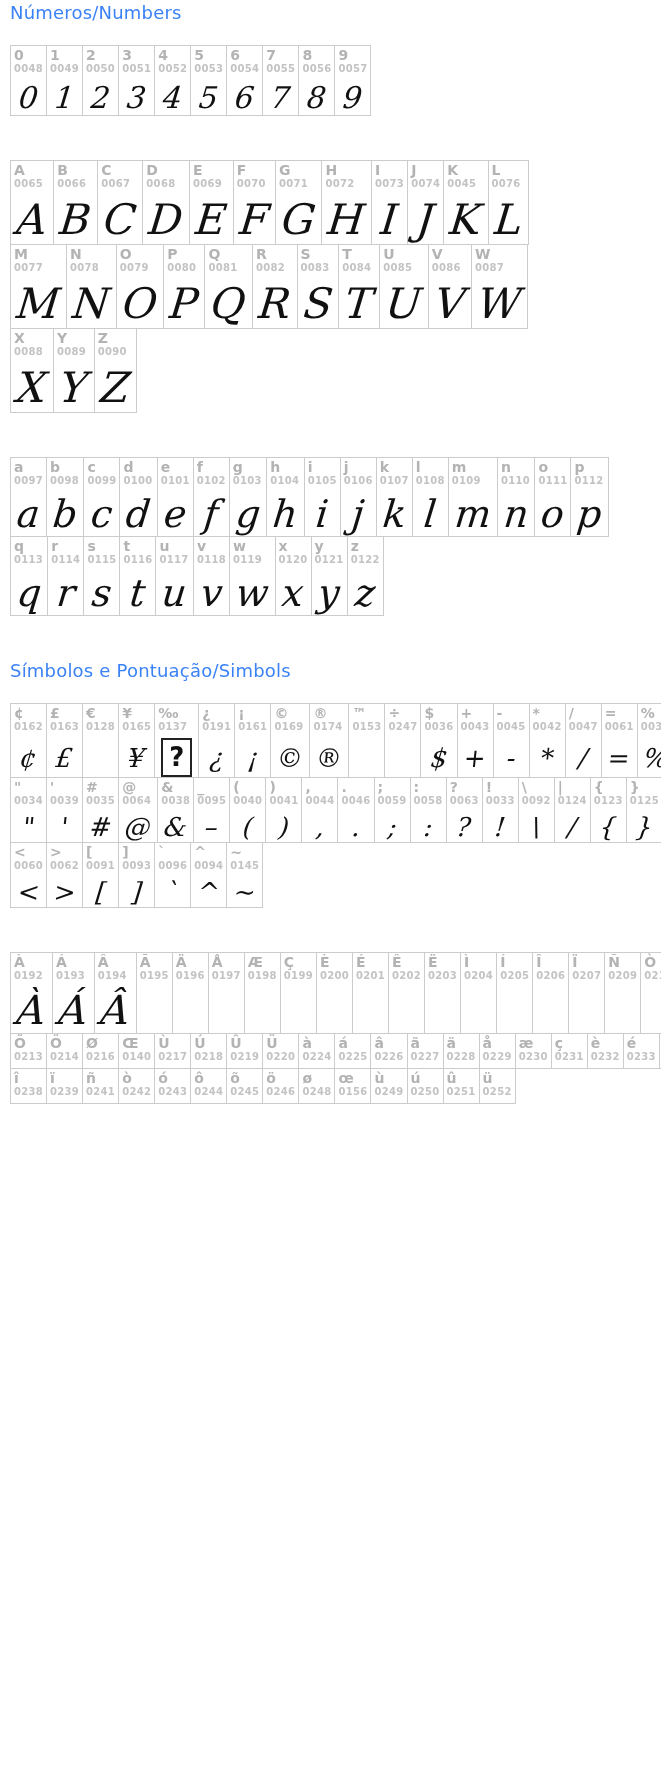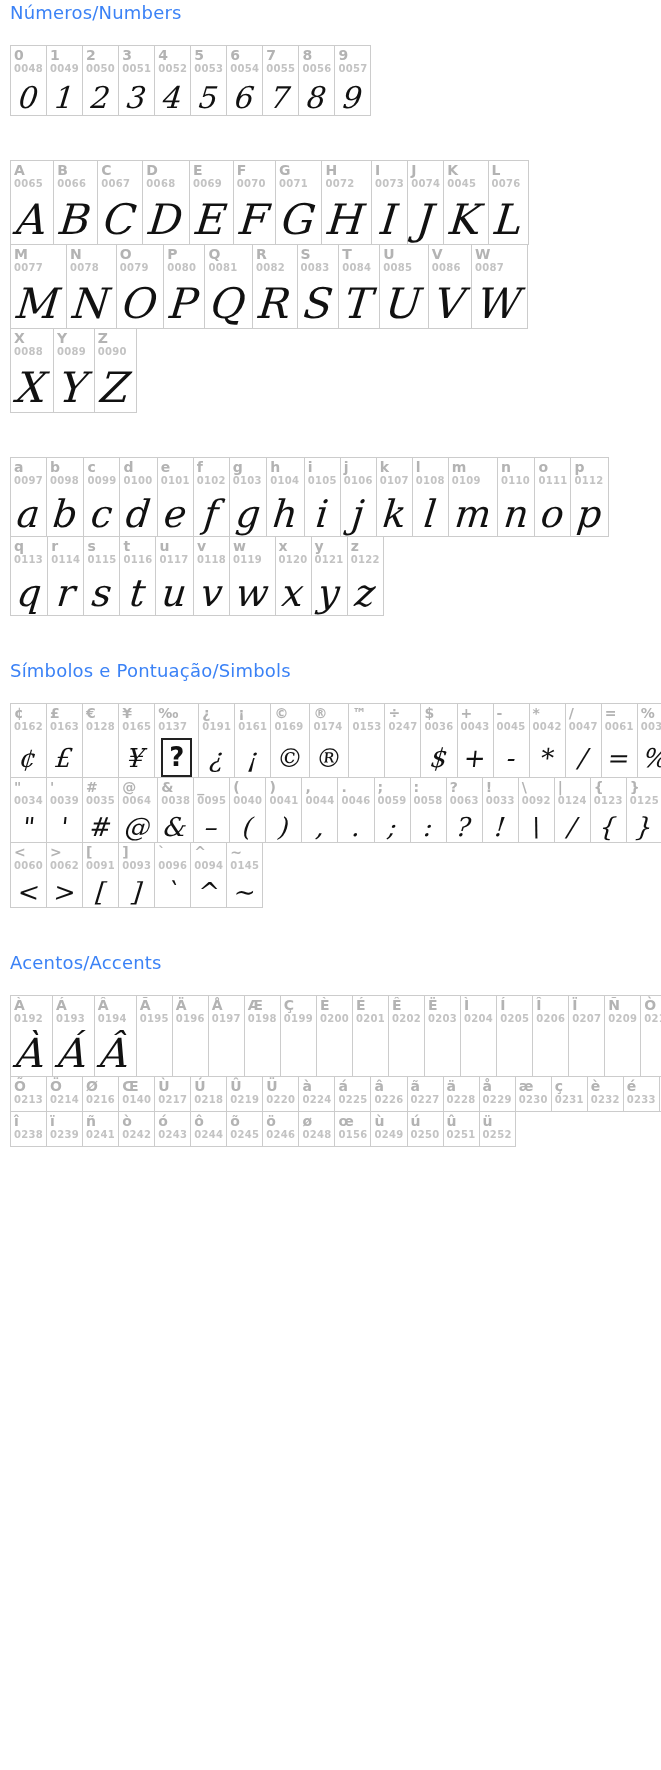--- a/index.html
+++ b/index.html
@@ -1064,21 +1064,20 @@
             <div class="char-label">~</div>
             <div class="char-code">0145</div>
           </div>
           <div class="glyph-area">
             <span class="glyph">~</span>
           </div>
         </div>
       </div>
     </section>
     <section class="cm-section">
-      <h2 class="cm-title">Acentos/Accents</h2>
       <div class="cm-row">
         <div class="cm-cell accents">
           <div class="cell-head">
             <div class="char-label">À</div>
             <div class="char-code">0192</div>
           </div>
           <div class="glyph-area">
             <span class="glyph">À</span>
           </div>
         </div>

